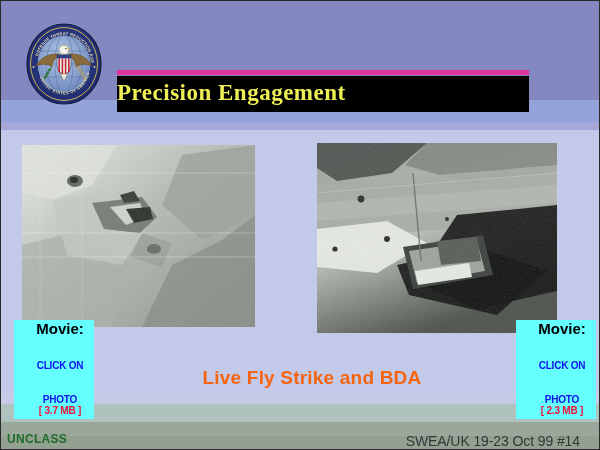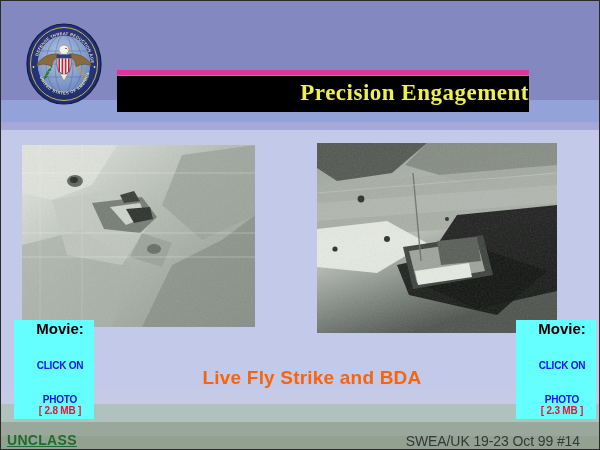--- a/index.html
+++ b/index.html
@@ -65,21 +65,21 @@
   #black-band {
     position: absolute;
     left: 117px; top: 76px;
     width: 412px; height: 36px;
     background: #000000;
   }
   #subtitle {
     position: absolute;
     left: 117px; top: 80px;
     width: 412px;
-    text-align: right;
+    text-align: left;
     color: #eeee55;
     font-size: 23px;
     font-weight: bold;
     font-family: "Liberation Serif", serif;
     letter-spacing: 0.5px;
     white-space: nowrap;
   }
 
   
   .photo {
@@ -138,25 +138,24 @@
     font-weight: bold;
     font-family: "Liberation Sans", sans-serif;
     letter-spacing: 0.2px;
   }
 
   
   #footer-left {
     position: absolute;
     left: 7px; top: 432px;
     color: #1f6b2a;
-    font-size: 14px;
+    font-size: 12px;
     font-weight: bold;
     font-family: "Liberation Sans", sans-serif;
     letter-spacing: 0.3px;
-    text-decoration: underline;
   }
   #footer-right {
     position: absolute;
     right: 20px; top: 433px;
     color: #33373a;
     font-size: 14px;
     font-family: "Liberation Sans", sans-serif;
     letter-spacing: -0.1px;
     white-space: nowrap;
   }
@@ -349,21 +348,21 @@
         <circle cx="130" cy="76" r="2"></circle>
       </g>
       <rect width="240" height="190" filter="url(#grainR)" opacity="0.45"></rect>
     </svg>
   </div>
 
   <div class="movie-box" id="movie-left">
     <span class="movie-title">Movie:</span>
     <span class="movie-action">CLICK ON</span>
     <span class="movie-action">PHOTO</span>
-    <span class="movie-size">[ 2.8 MB ]</span>
+    <span class="movie-size">[ 3.7 MB ]</span>
   </div>
 
   <div class="movie-box" id="movie-right">
     <span class="movie-title">Movie:</span>
     <span class="movie-action">CLICK ON</span>
     <span class="movie-action">PHOTO</span>
     <span class="movie-size">[ 2.3 MB ]</span>
   </div>
 
   <div id="caption">Live Fly Strike and BDA</div>

